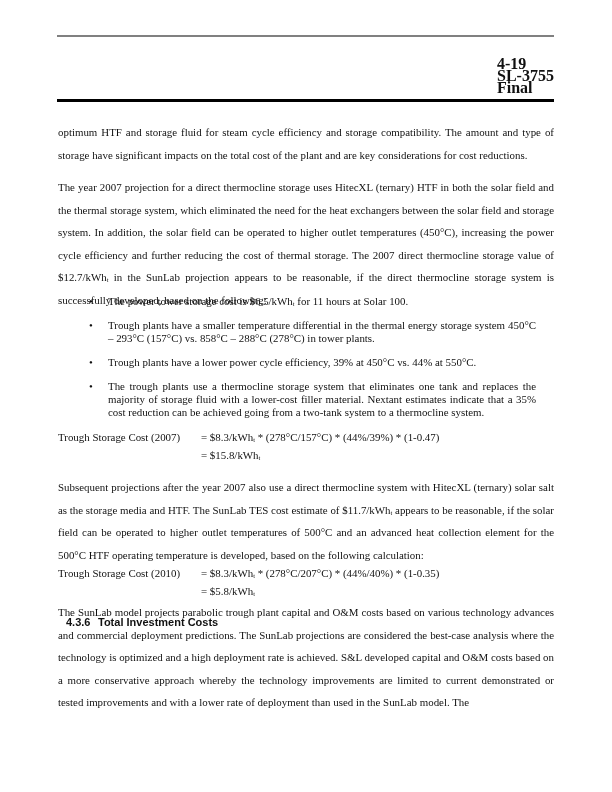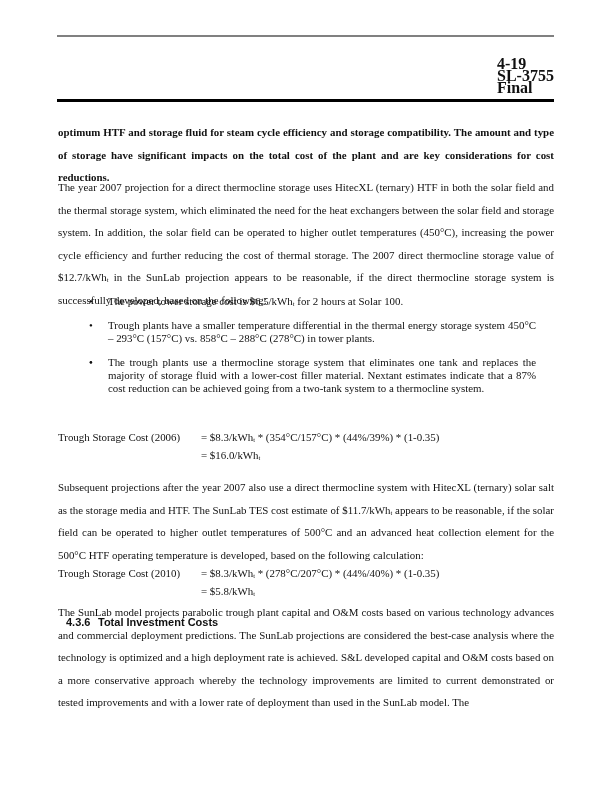--- a/index.html
+++ b/index.html
@@ -3,21 +3,21 @@
 <meta charset="utf-8">
 <style>
   html, body { margin: 0; padding: 0; background: #ffffff; }
   body { width: 612px; height: 792px; position: relative; overflow: hidden;
          font-family: "Liberation Serif", "DejaVu Serif", serif; color: #111; }
   .rule-top { position: absolute; left: 57px; top: 35px; width: 497px; height: 2px; background: #808080; }
   .rule-bottom { position: absolute; left: 57px; top: 99px; width: 497px; height: 3px; background: #000; }
   .hdr { position: absolute; left: 497px; top: 42px; font-weight: bold; font-size: 16px; line-height: 12px; margin-top: 16px; }
   .body { position: absolute; left: 58px; width: 496px; font-size: 10.9px; }
   .para { text-align: justify; line-height: 22.6px; margin: 0; text-align-last: left; }
-  .p1 { top: 121px; font-weight: bold; }
+  .p1 { top: 121px; }
   .p2 { top: 176px; }
   ul.bullets { position: absolute; left: 86px; top: 295px; width: 450px; margin: 0; padding: 0; list-style: none; font-size: 10.9px; }
   ul.bullets li { position: relative; padding-left: 22px; line-height: 13px; margin-bottom: 11px; text-align: justify; }
   ul.bullets li .dot { position: absolute; left: 3px; top: 0; }
   sub { font-size: 6.5px; vertical-align: -1px; line-height: 0; }
   .calc { position: absolute; left: 58px; font-size: 10.9px; line-height: 18px; }
   .calc .lbl { position: absolute; left: 0; top: 0; white-space: nowrap; }
   .calc .eq { position: absolute; left: 143px; top: 0; white-space: nowrap; }
   .calc .eq2 { position: absolute; left: 143px; top: 18px; white-space: nowrap; }
   .c1 { top: 428px; }
@@ -41,30 +41,30 @@
 
 <div class="body p1">
   <p class="para">optimum HTF and storage fluid for steam cycle efficiency and storage compatibility. The amount and type of storage have significant impacts on the total cost of the plant and are key considerations for cost reductions.</p>
 </div>
 
 <div class="body p2">
   <p class="para"><span>The year 2007 projection for a direct thermocline storage uses HitecXL (ternary) HTF in both the solar field and the thermal storage system, which eliminated the need for the heat exchangers between the solar field and storage system. In addition, the solar field can be operated to higher outlet temperatures (450°C), increasing the power cycle efficiency and further reducing the cost of thermal storage. The 2007 direct thermocline storage value of $12.7/kWh</span><sub>t</sub><span> in the SunLab projection appears to be reasonable, if the direct thermocline storage system is successfully developed, based on the following:</span></p>
 </div>
 
 <ul class="bullets">
-  <li><span class="dot">•</span><span>The power tower storage cost is $6.5/kWh</span><sub>t</sub><span> for 2 hours at Solar 100.</span></li>
+  <li><span class="dot">•</span><span>The power tower storage cost is $6.5/kWh</span><sub>t</sub><span> for 11 hours at Solar 100.</span></li>
   <li><span class="dot">•</span><span>Trough plants have a smaller temperature differential in the thermal energy storage system 450°C – 293°C (157°C) vs. 858°C – 288°C (278°C) in tower plants.</span></li>
-  <li><span class="dot">•</span></li>
-  <li><span class="dot">•</span><span>The trough plants use a thermocline storage system that eliminates one tank and replaces the majority of storage fluid with a lower-cost filler material. Nextant estimates indicate that a 87% cost reduction can be achieved going from a two-tank system to a thermocline system.</span></li>
+  <li><span class="dot">•</span><span>Trough plants have a lower power cycle efficiency, 39% at 450°C vs. 44% at 550°C.</span></li>
+  <li><span class="dot">•</span><span>The trough plants use a thermocline storage system that eliminates one tank and replaces the majority of storage fluid with a lower-cost filler material. Nextant estimates indicate that a 35% cost reduction can be achieved going from a two-tank system to a thermocline system.</span></li>
 </ul>
 
 <div class="calc c1">
-  <span class="lbl">Trough Storage Cost (2006)</span>
-  <span class="eq"><span>= $8.3/kWh</span><sub>t</sub><span> * (354°C/157°C) * (44%/39%) * (1-0.35)</span></span>
-  <span class="eq2"><span>= $16.0/kWh</span><sub>t</sub></span>
+  <span class="lbl">Trough Storage Cost (2007)</span>
+  <span class="eq"><span>= $8.3/kWh</span><sub>t</sub><span> * (278°C/157°C) * (44%/39%) * (1-0.47)</span></span>
+  <span class="eq2"><span>= $15.8/kWh</span><sub>t</sub></span>
 </div>
 
 <div class="body p3">
   <p class="para"><span>Subsequent projections after the year 2007 also use a direct thermocline system with HitecXL (ternary) solar salt as the storage media and HTF. The SunLab TES cost estimate of $11.7/kWh</span><sub>t</sub><span> appears to be reasonable, if the solar field can be operated to higher outlet temperatures of 500°C and an advanced heat collection element for the 500°C HTF operating temperature is developed, based on the following calculation:</span></p>
 </div>
 
 <div class="calc c2">
   <span class="lbl">Trough Storage Cost (2010)</span>
   <span class="eq"><span>= $8.3/kWh</span><sub>t</sub><span> * (278°C/207°C) * (44%/40%) * (1-0.35)</span></span>
   <span class="eq2"><span>= $5.8/kWh</span><sub>t</sub></span>

